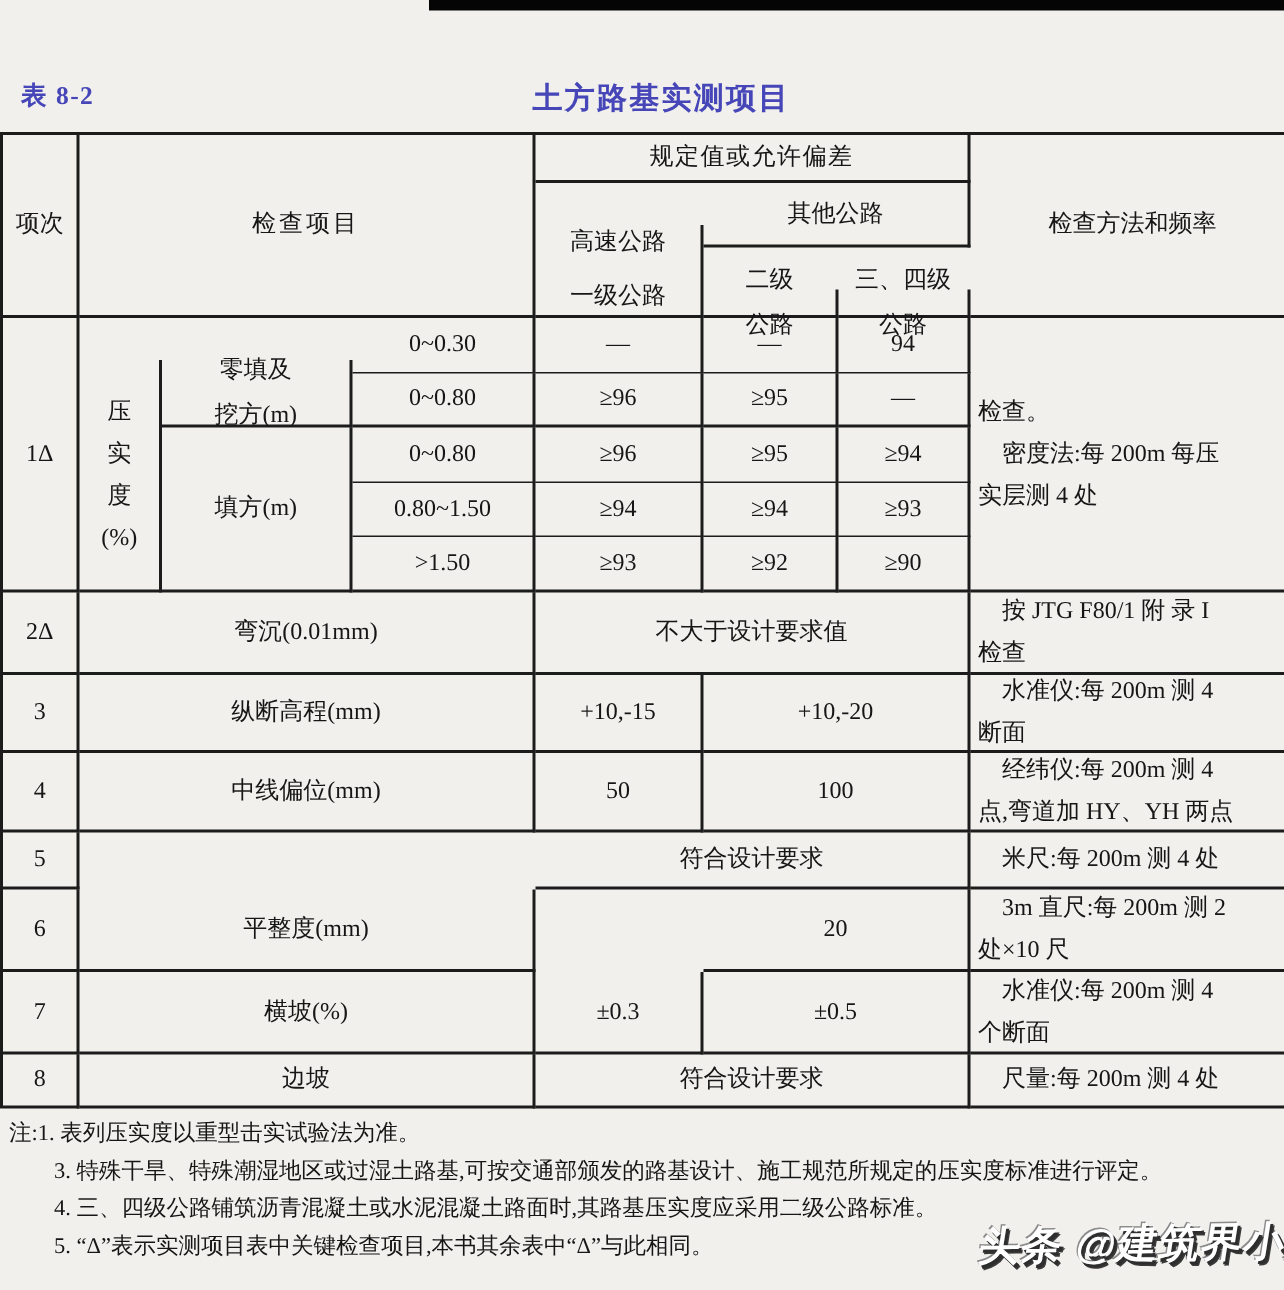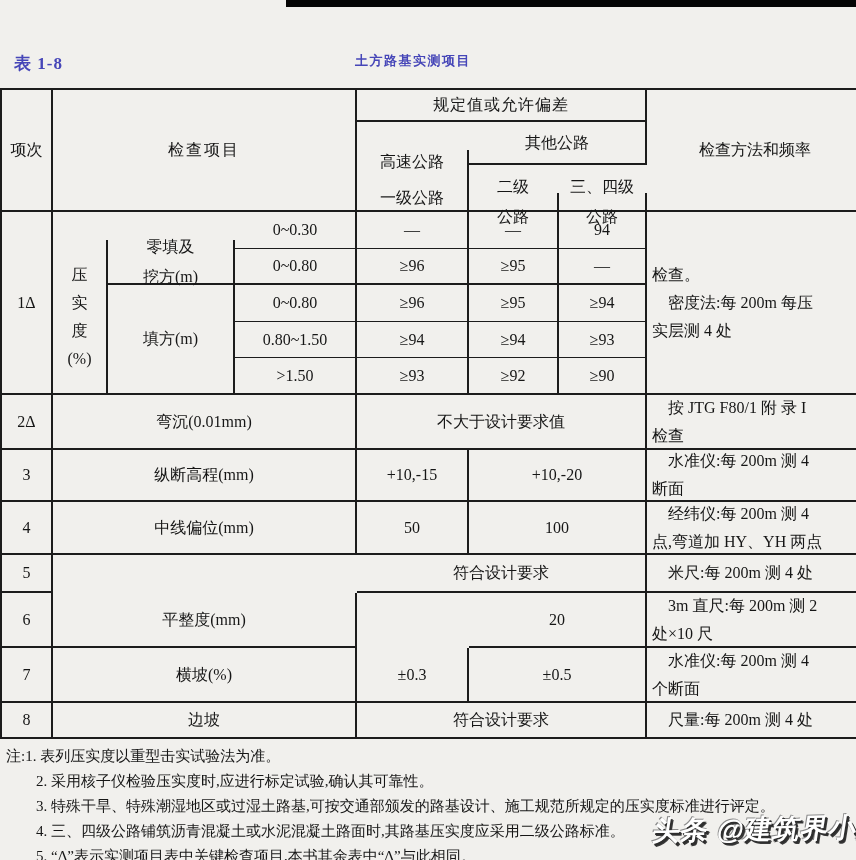--- a/index.html
+++ b/index.html
@@ -5,21 +5,21 @@
   html,body{margin:0;padding:0;}
   body{width:856px;height:860px;overflow:hidden;background:#f1f0ed;
        font-family:"Liberation Serif","DejaVu Serif",serif;color:#161616;}
   #page{position:relative;width:856px;height:860px;overflow:hidden;}
 
   
   .topbar{position:absolute;left:286px;top:0;width:570px;height:7px;background:#050505;}
 
   
   .cap-no{position:absolute;left:14px;top:52px;font-size:17px;font-weight:bold;letter-spacing:1px;}
-  .cap-title{position:absolute;left:355px;top:52px;font-size:13px;font-weight:bold;letter-spacing:1.5px;}
+  .cap-title{position:absolute;left:355px;top:52px;font-size:20px;font-weight:bold;letter-spacing:1.5px;}
 
   
   .tbl{position:absolute;left:0;top:88px;display:grid;
        grid-template-columns:51px 55px 127px 122px 112px 90px 88px 213px;
        grid-template-rows:32px 43px 47px 37px 36px 37px 36px 37px 55px 52px 53px 38px 55px 55px 36px;
        border-top:2px solid #1c1c1c;border-left:2px solid #1c1c1c;}
   .c{border-right:2px solid #1c1c1c;border-bottom:2px solid #1c1c1c;
      display:flex;align-items:center;justify-content:center;
      font-size:16px;text-align:center;line-height:20px;box-sizing:border-box;}
   .bb1{border-bottom-width:1px;}
@@ -44,21 +44,21 @@
       text-shadow:2px 2px 0 #2e2e2e,3px 3px 0 #3a3a3a,-1px -1px 0 #8a8a8a;
       white-space:nowrap;letter-spacing:1px;}
 </style>
 </head>
 <body>
 
 <div id="page">
 
   <div class="topbar"></div>
 
-  <div class="cap-no" style="color:#4646b8">表 1-8</div>
+  <div class="cap-no" style="color:#4646b8">表 8-2</div>
   <div class="cap-title" style="color:#4646b8">土方路基实测项目</div>
 
   <div class="tbl">
 
     <div class="c" style="grid-area:1/2/4/5;letter-spacing:2px">检查项目</div>
     <div class="c" style="grid-area:1/1/4/2">项次</div>
     <div class="c" style="grid-area:1/5/2/8;letter-spacing:1px">规定值或允许偏差</div>
     <div class="c col2 lh36" style="grid-area:2/5/4/6">
       <div>高速公路</div>
       <div>一级公路</div>
@@ -170,21 +170,20 @@
     <div class="c" style="grid-area:15/1/16/2">8</div>
     <div class="c" style="grid-area:15/2/16/5">边坡</div>
     <div class="c" style="grid-area:15/5/16/8">符合设计要求</div>
     <div class="c method" style="grid-area:15/8/16/9">
       <div class="ind">尺量:每 200m 测 4 处</div>
     </div>
   </div>
 
   <div class="notes">
     <div class="n">注:1. 表列压实度以重型击实试验法为准。</div>
-    <div class="n sub">2. 采用核子仪检验压实度时,应进行标定试验,确认其可靠性。</div>
     <div class="n sub">3. 特殊干旱、特殊潮湿地区或过湿土路基,可按交通部颁发的路基设计、施工规范所规定的压实度标准进行评定。</div>
     <div class="n sub">4. 三、四级公路铺筑沥青混凝土或水泥混凝土路面时,其路基压实度应采用二级公路标准。</div>
     <div class="n sub">5. “Δ”表示实测项目表中关键检查项目,本书其余表中“Δ”与此相同。</div>
   </div>
 
   <div class="wm">头条 @建筑界小兵</div>
 
 </div>
 
 </body></html>

